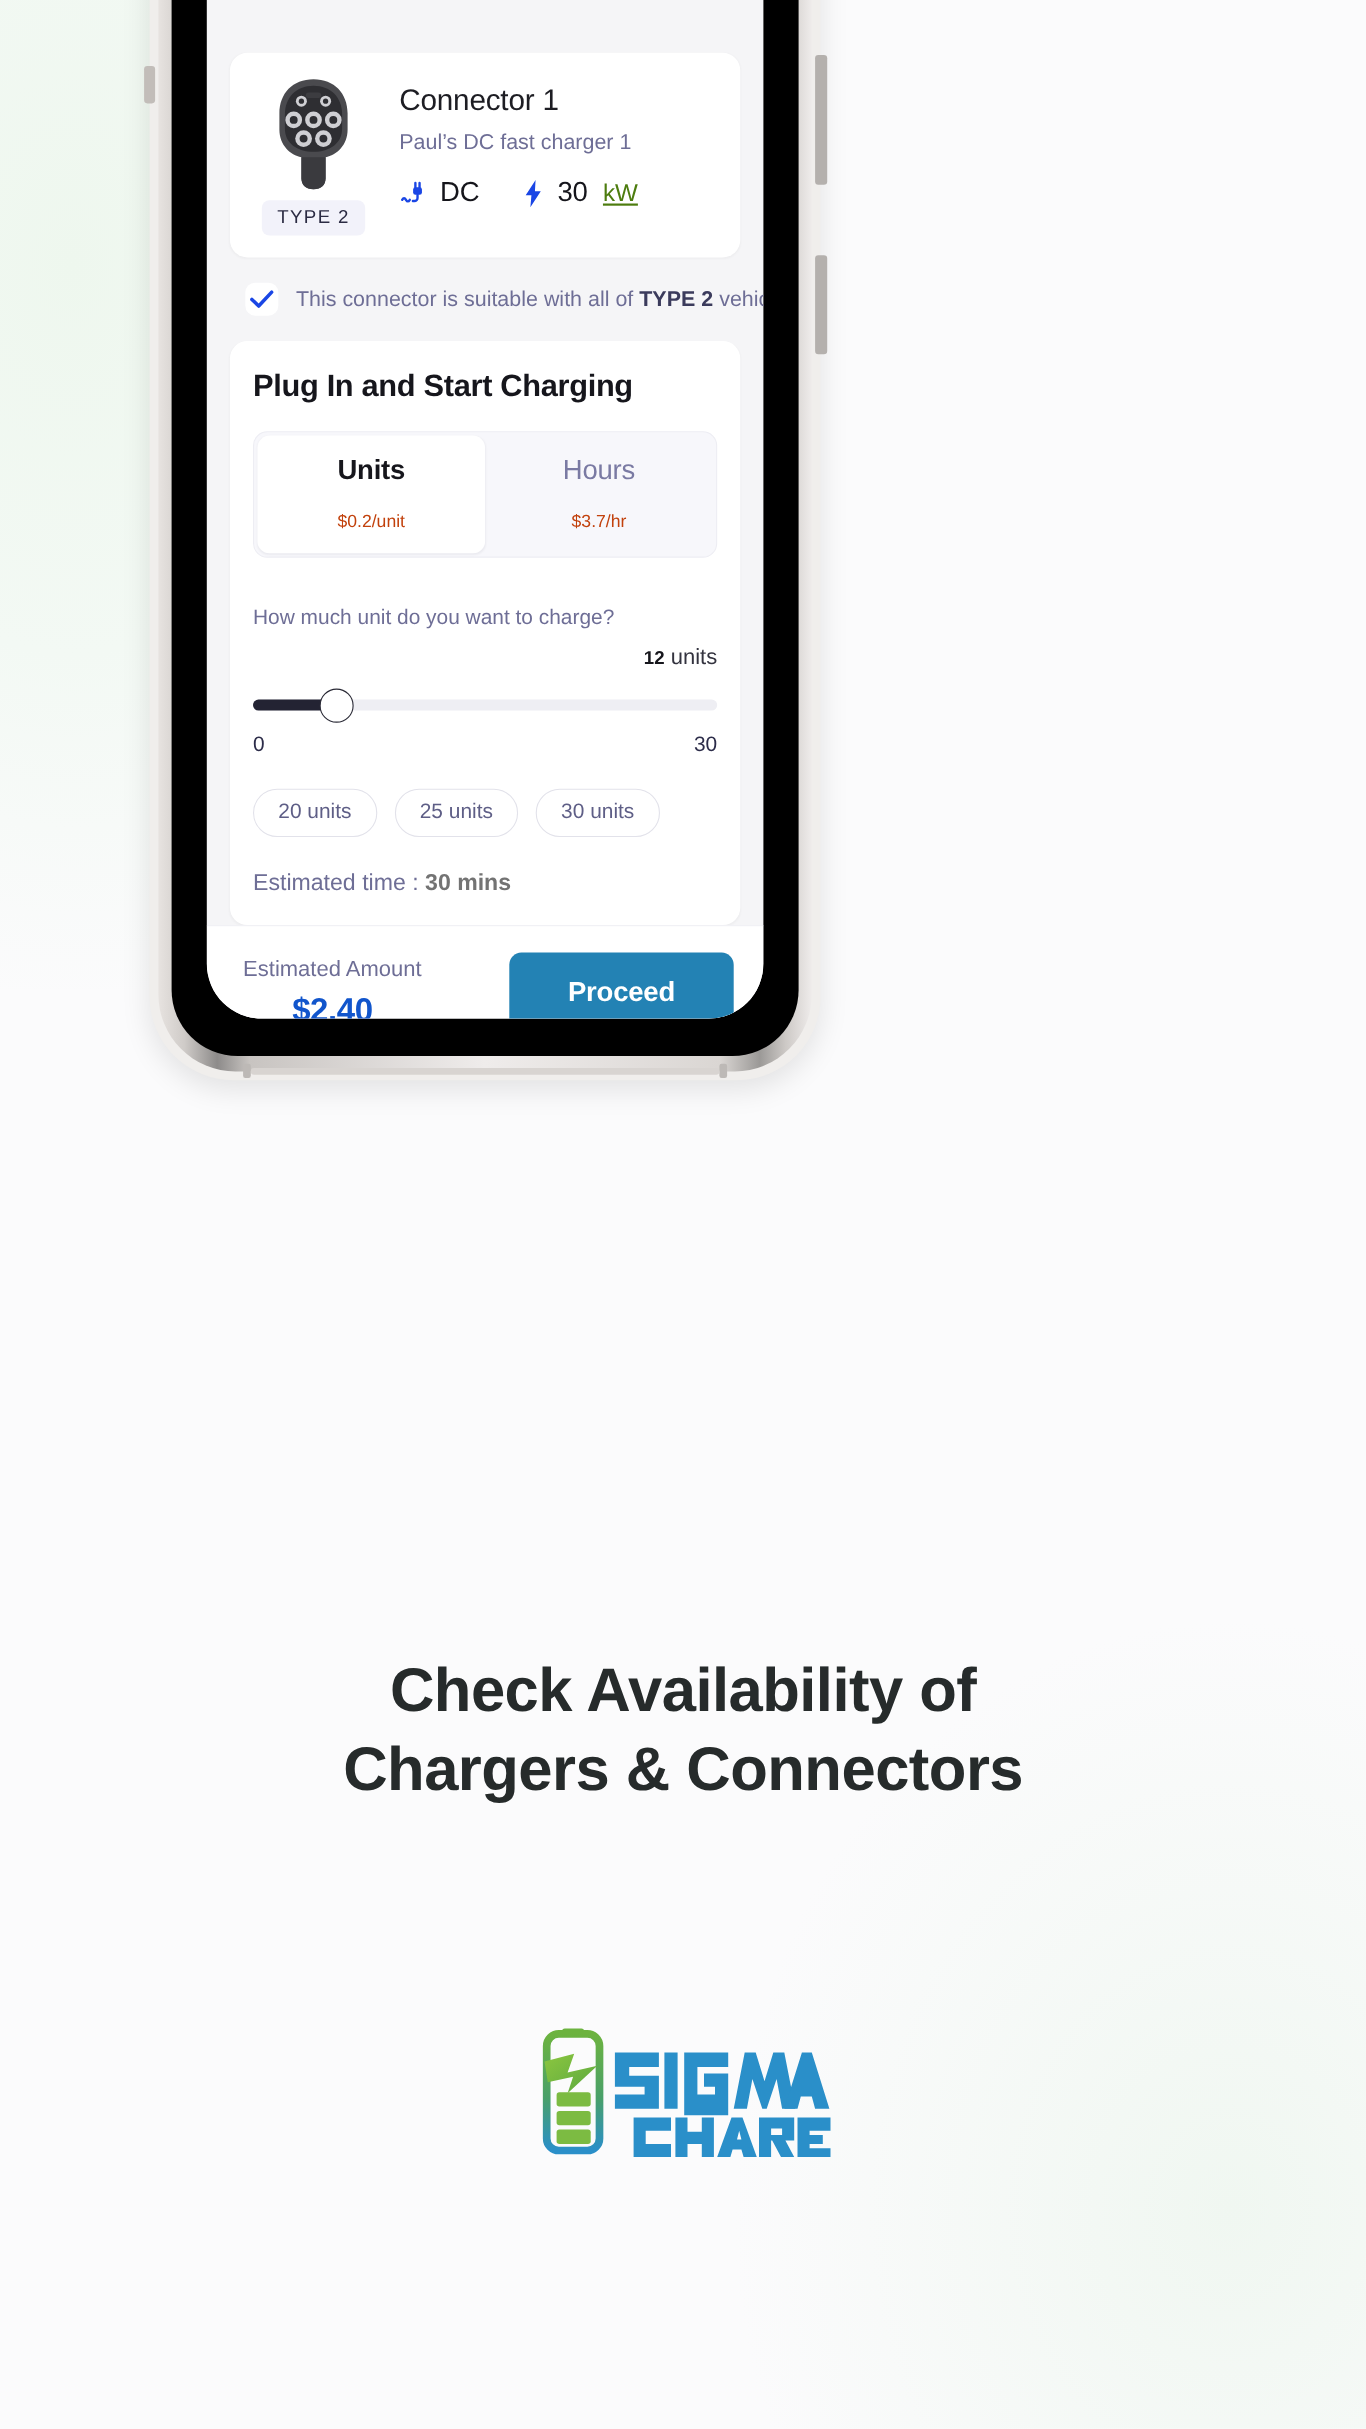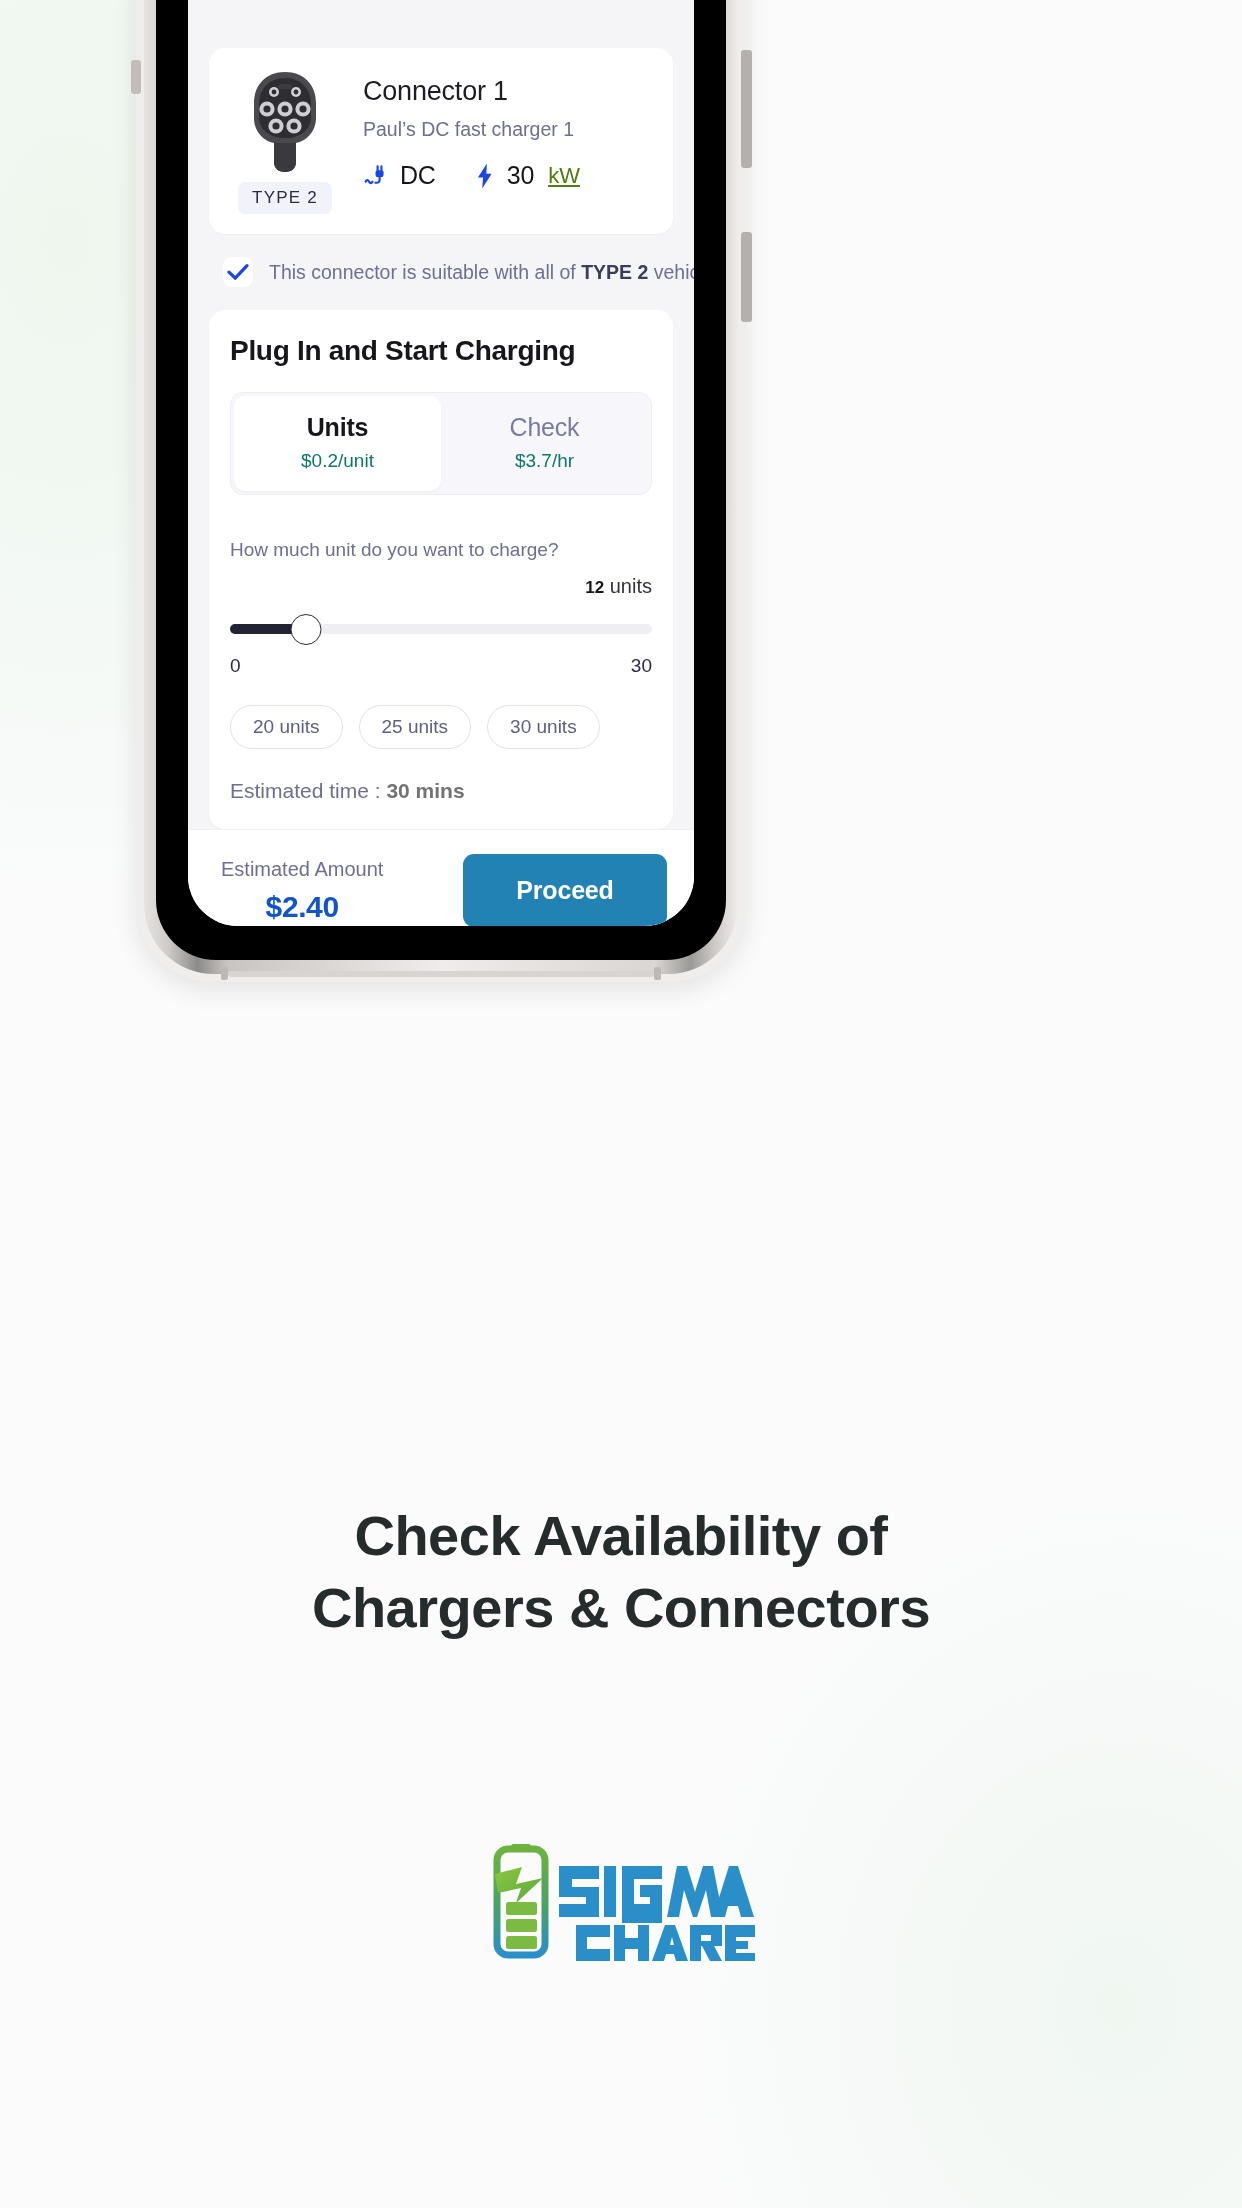--- a/index.html
+++ b/index.html
@@ -203,21 +203,21 @@
   .tab {
     flex: 1;
     border-radius: 11px;
     padding: 17px 0 19px 0;
     text-align: center;
     cursor: pointer;
   }
   .tab.active { background: #ffffff; box-shadow: 0 1px 2px rgba(16,24,40,0.05); }
   .tab-label { font-size: 25px; color: #7a7aa3; letter-spacing: -0.2px; }
   .tab.active .tab-label { color: #16161c; font-weight: 700; }
-  .tab-price { margin-top: 8px; font-size: 19px; color: #0f766e; }
+  .tab-price { margin-top: 24px; font-size: 16px; color: #c2410c; }
 
   .question {
     margin-top: 44px;
     font-size: 19px;
     color: #6e6e96;
   }
 
   .value-row {
     margin-top: 14px;
     text-align: right;
@@ -429,21 +429,21 @@
 
         <div class="card plugin-card">
           <div class="section-title">Plug In and Start Charging</div>
 
           <div class="tabs">
             <div class="tab active">
               <div class="tab-label">Units</div>
               <div class="tab-price">$0.2/unit</div>
             </div>
             <div class="tab">
-              <div class="tab-label">Check</div>
+              <div class="tab-label">Hours</div>
               <div class="tab-price">$3.7/hr</div>
             </div>
           </div>
 
           <div class="question">How much unit do you want to charge?</div>
 
           <div class="value-row">
             <span class="num">12</span>
             <span class="unit">units</span>
           </div>

